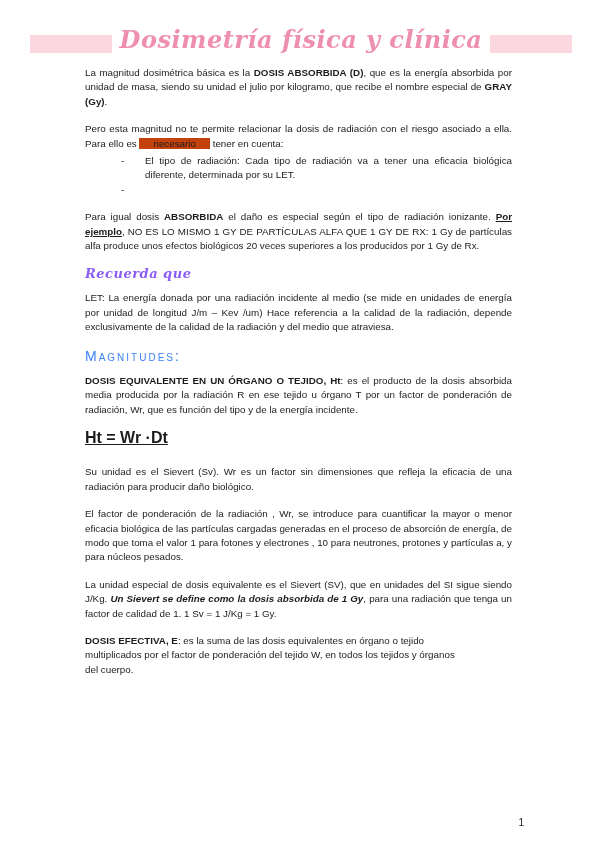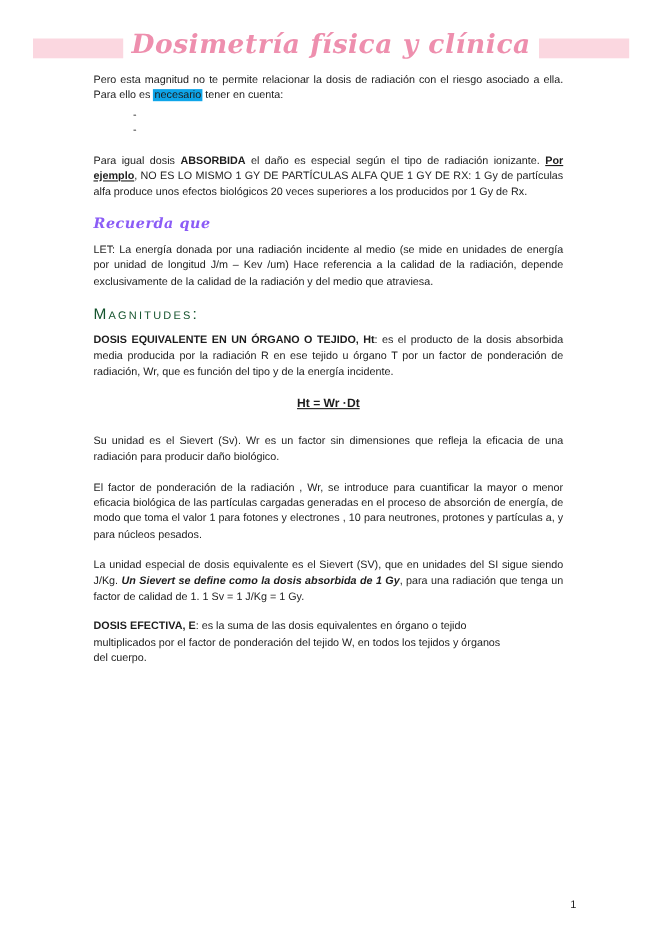--- a/index.html
+++ b/index.html
@@ -17,39 +17,39 @@
   .band { flex:1; height:18px; background:#fbd7e0; margin-top:8px; }
   .title {
     padding:0 8px; font-family:"DejaVu Serif", serif; font-style:italic; font-weight:bold;
     font-size:24px; line-height:30px; color:#ee8fae; letter-spacing:0.5px; white-space:nowrap;
   }
   
   .content { padding:6px 88px 0 85px; }
   .para { text-align:justify; margin:0 0 13px 0; }
   .tight { margin-bottom:3px; }
   b { font-weight:bold; }
-  .hl { background:#0ea5e9; padding:0 1px; }
+  .hl { background:#c2410c; padding:0 14px; }
   .u { text-decoration:underline; }
   .bi { font-weight:bold; font-style:italic; }
   
   .bullets { margin:0 0 13px 0; }
   .bullet { display:flex; }
   .dash { flex:none; width:24px; margin-left:36px; }
   .btext { flex:1; text-align:justify; }
   
   .h-script {
     font-family:"DejaVu Serif", serif; font-style:italic; font-weight:bold;
     font-size:13px; line-height:16px; color:#8b5cf6; margin:0 0 9px 0; letter-spacing:0.5px;
   }
   .h-caps {
     font-variant:small-caps; font-weight:normal; font-size:14px; line-height:17px;
-    color:#14532d; letter-spacing:2px; margin:4px 0 9px 0;
+    color:#3b82f6; letter-spacing:2px; margin:4px 0 9px 0;
   }
   
-  .formula { text-align:center; font-weight:bold; font-size:11px; }
+  .formula { font-weight:bold; font-size:16px; }
   .formula span { text-decoration:underline; }
   .f1 { margin:14px 0 20px 0; }
   .f2 { margin:32px 0 0 0; }
   
   .narrow { width:372px; text-align:left; }
   
   .pagenum { position:absolute; right:76px; bottom:38px; font-size:10px; }
 </style>
 </head>
 <body>
@@ -57,26 +57,28 @@
 <div class="page">
 
   <header class="titlebar">
     <span class="band"></span>
     <h1 class="title">Dosimetría física y clínica</h1>
     <span class="band"></span>
   </header>
 
   <div class="content">
 
+    <p class="para"><span>La magnitud dosimétrica básica es la </span><b>DOSIS ABSORBIDA (D)</b><span>, que es la energía absorbida por unidad de masa, siendo su unidad el julio por kilogramo, que recibe el nombre especial de </span><b>GRAY (Gy)</b><span>.</span></p>
 
     <p class="para tight"><span>Pero esta magnitud no te permite relacionar la dosis de radiación con el riesgo asociado a ella. Para ello es </span><span class="hl">necesario</span><span> tener en cuenta:</span></p>
 
     <div class="bullets">
       <div class="bullet">
         <span class="dash">-</span>
+        <div class="btext"><span>El tipo de radiación: Cada tipo de radiación va a tener una eficacia biológica diferente, determinada por su LET.</span></div>
       </div>
       <div class="bullet">
         <span class="dash">-</span>
       </div>
     </div>
 
     <p class="para"><span>Para igual dosis </span><b>ABSORBIDA</b><span> el daño es especial según el tipo de radiación ionizante. </span><b class="u">Por ejemplo</b><span>, NO ES LO MISMO 1 GY DE PARTÍCULAS ALFA QUE 1 GY DE RX: 1 Gy de partículas alfa produce unos efectos biológicos 20 veces superiores a los producidos por 1 Gy de Rx.</span></p>
 
     <h2 class="h-script">Recuerda que</h2>
 

